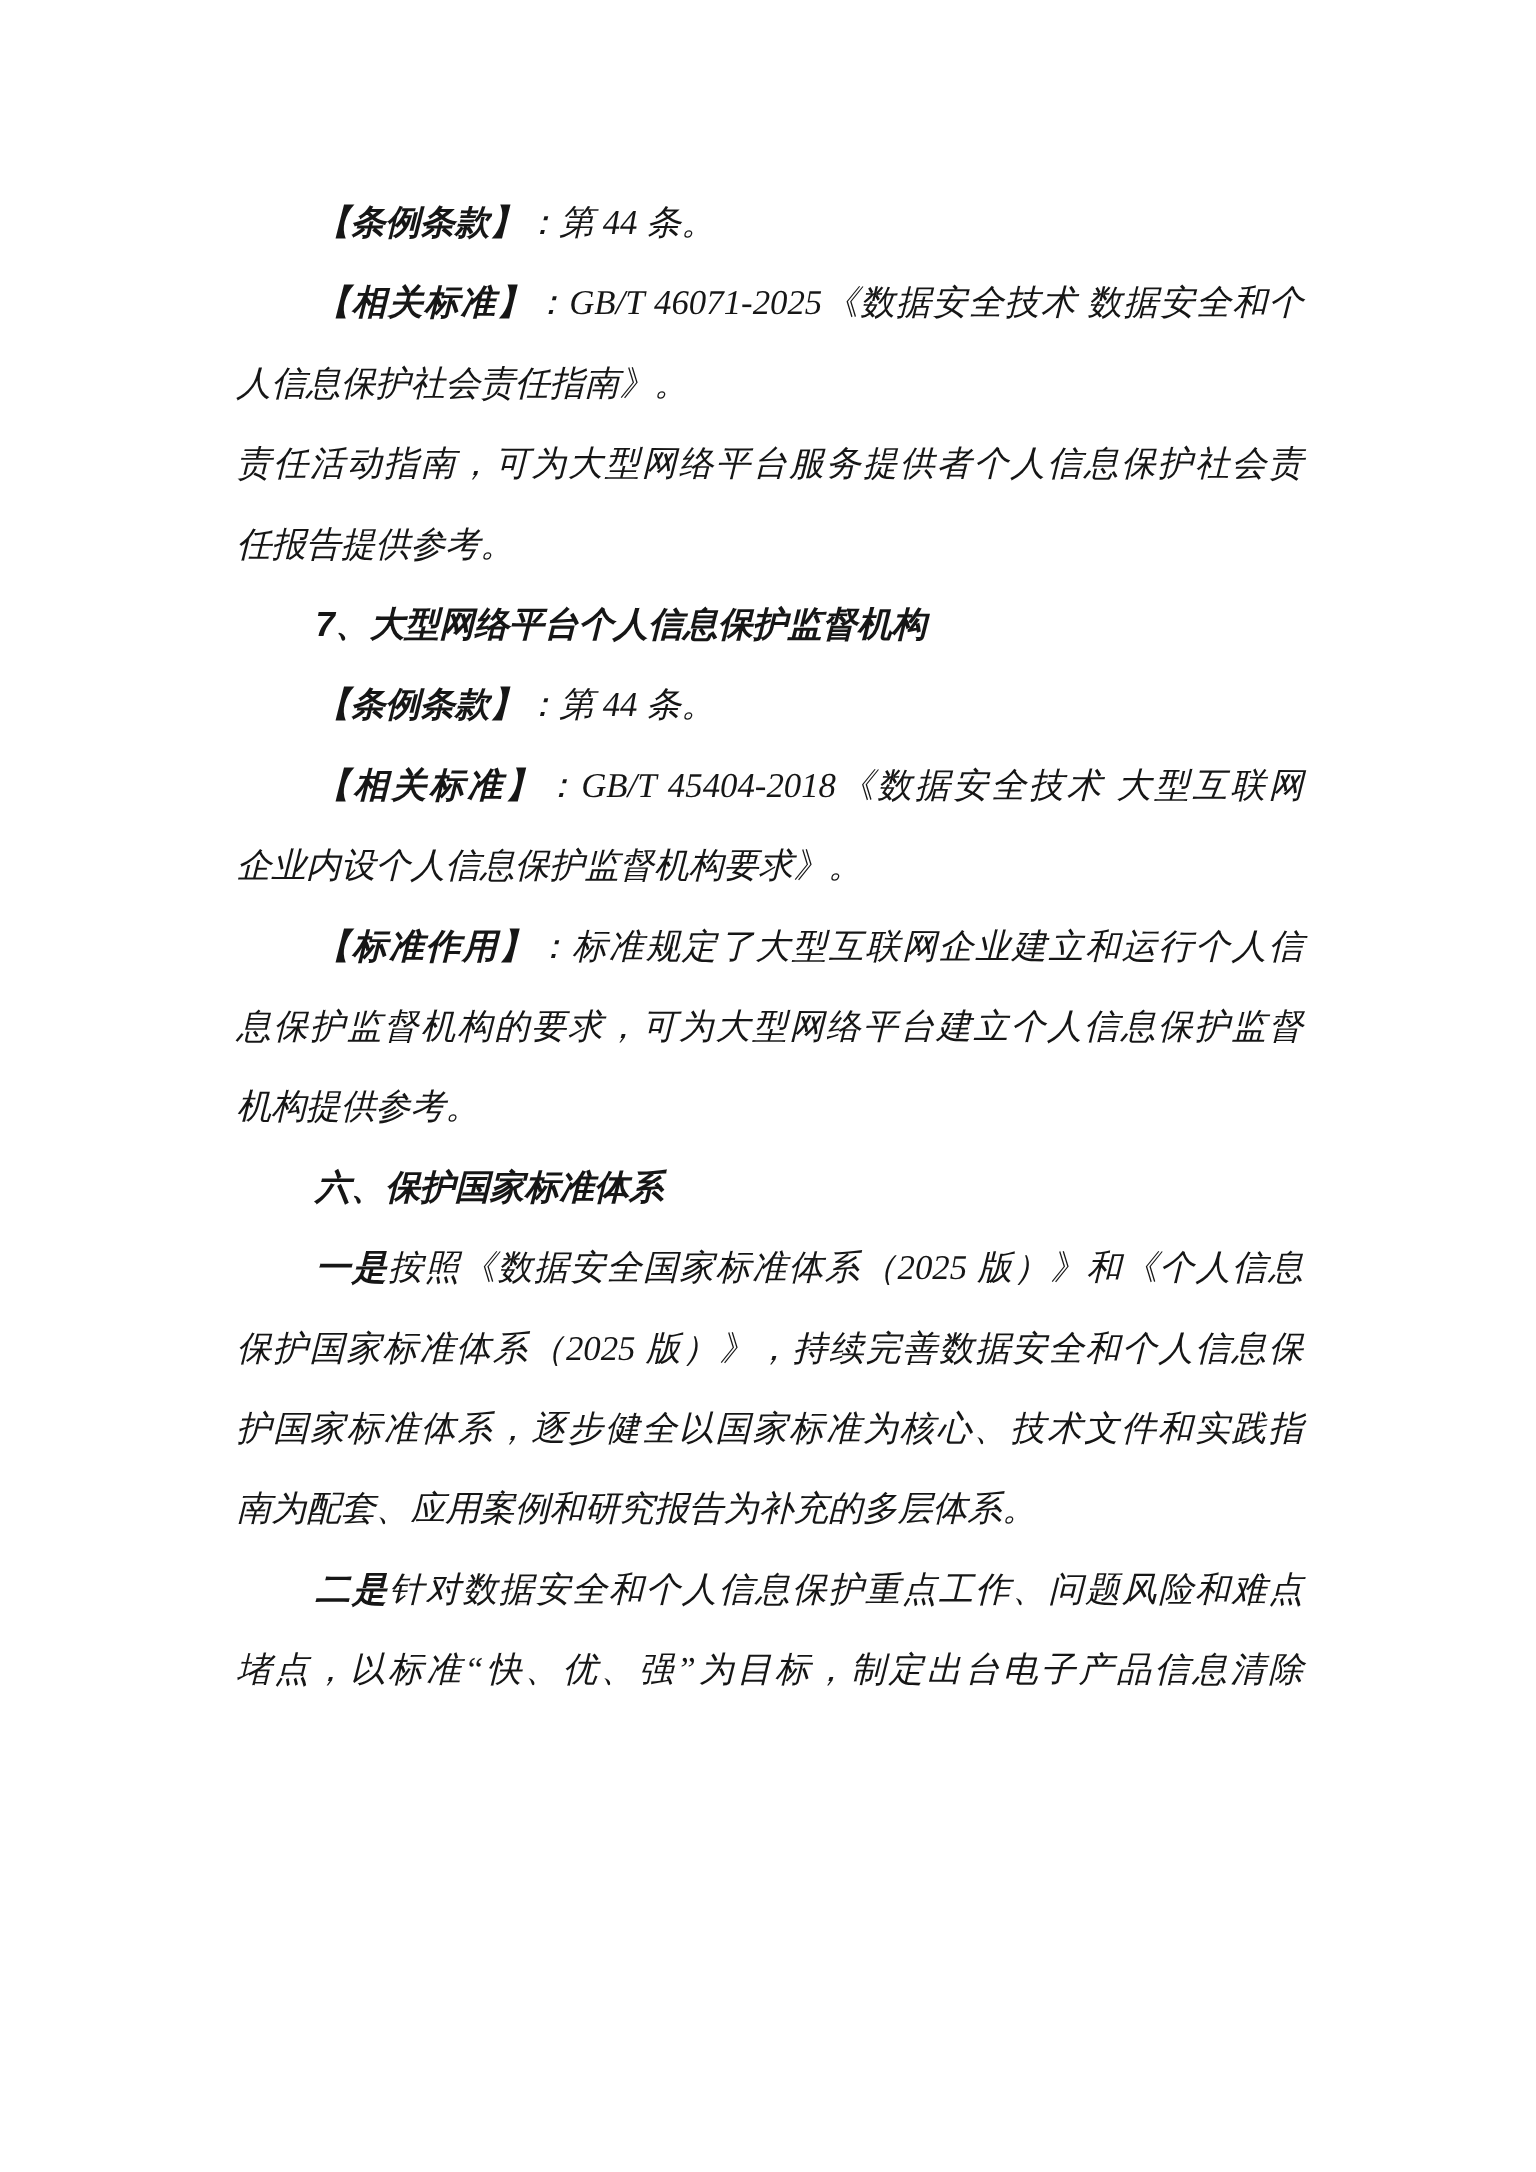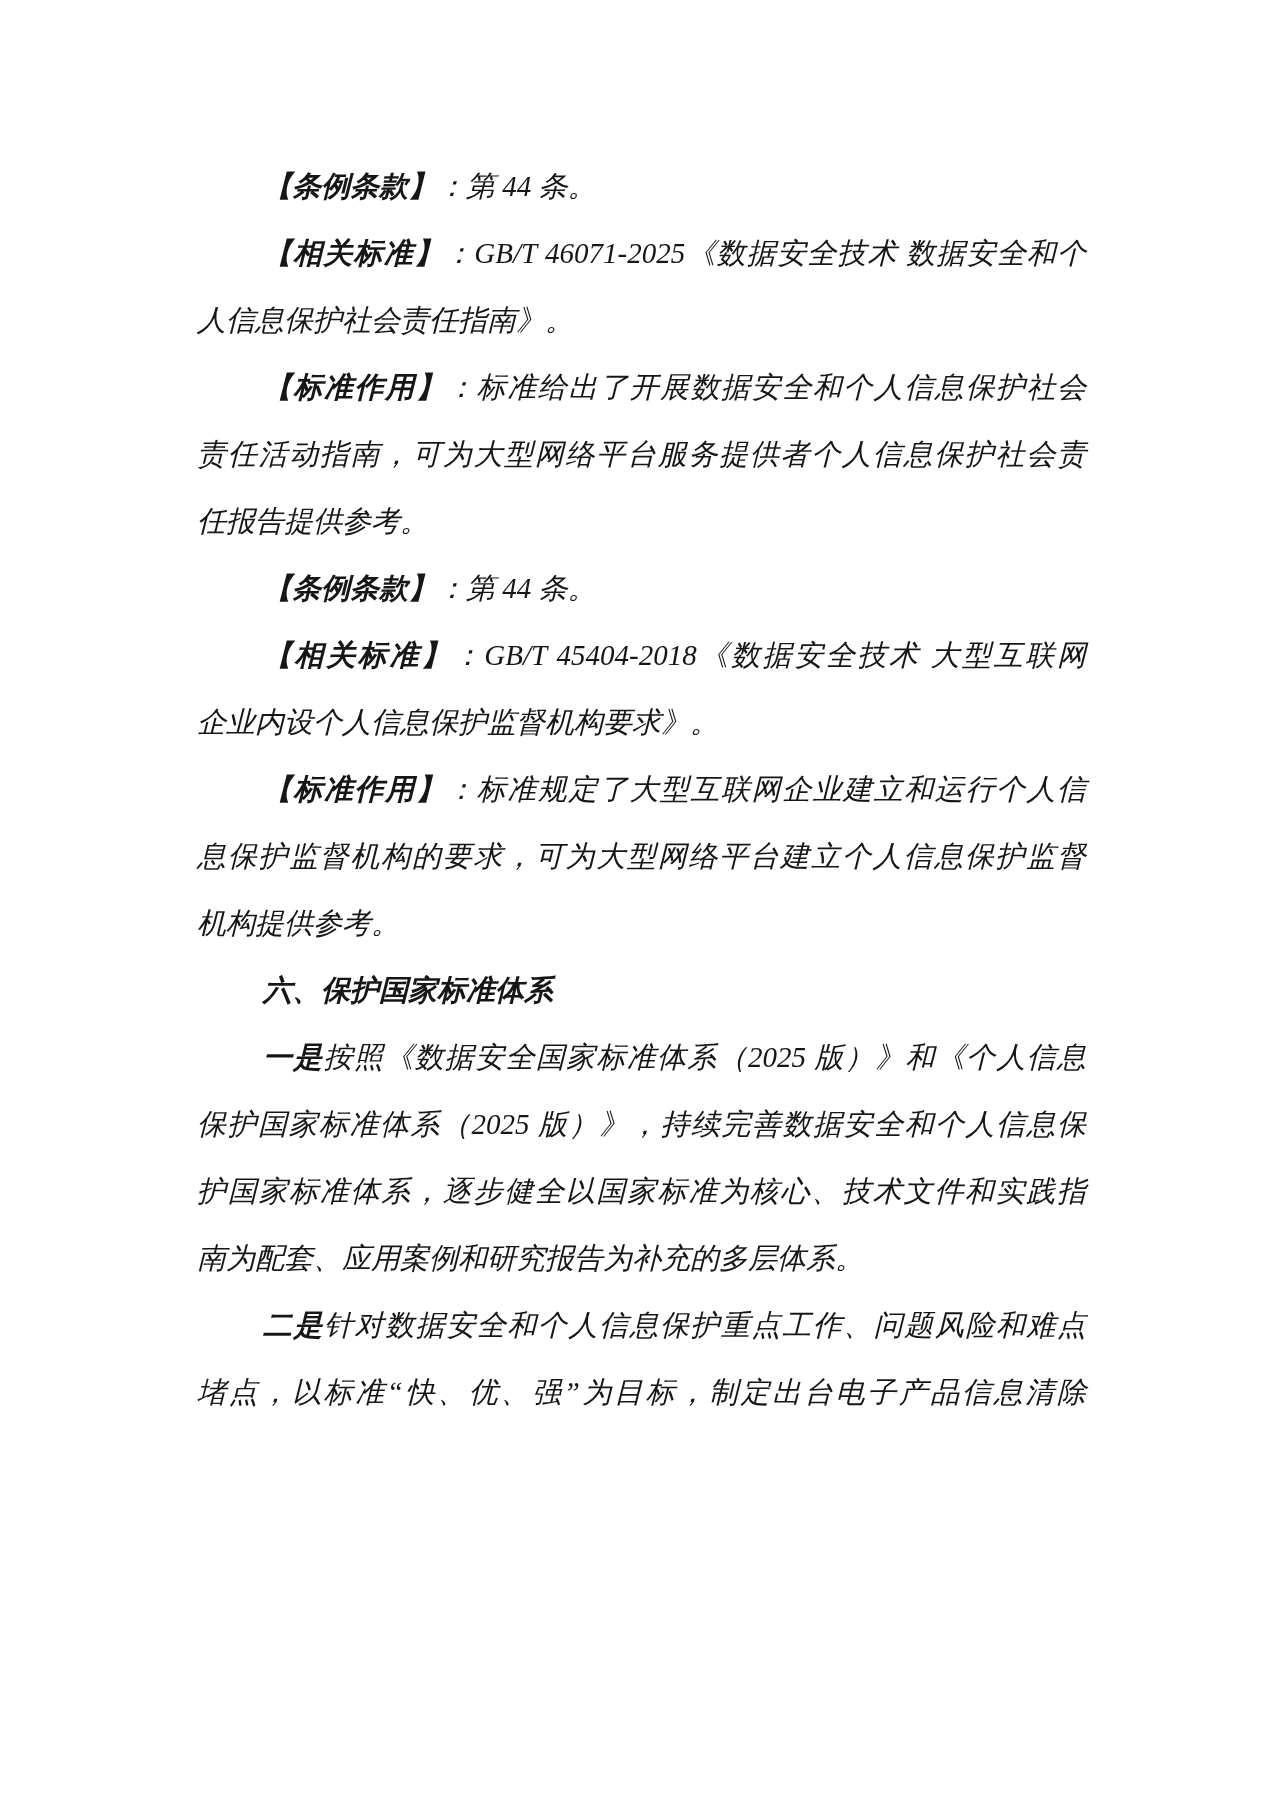--- a/index.html
+++ b/index.html
@@ -47,26 +47,26 @@
 
 <div class="page">
   <div class="content">
 
     <div class="line ind"><span class="b">【条例条款】</span><span>：第 44 条。</span></div>
 
     <div class="line ind fill"><span class="b">【相关标准】</span><span>：GB/T 46071-2025《数据安全技术 数据安全和个</span></div>
 
     <div class="line"><span class="b"></span><span>人信息保护社会责任指南》。</span></div>
 
-    <div class="line ind fill"><span class="b">【标准作用】</span><span>：标准给出了开展数据安全和个人信息保护社会</span></div>
 
     <div class="line fill"><span class="b"></span><span>责任活动指南，可为大型网络平台服务提供者个人信息保护社会责</span></div>
 
     <div class="line"><span class="b"></span><span>任报告提供参考。</span></div>
 
+    <div class="line ind"><span class="b">7、大型网络平台个人信息保护监督机构</span><span></span></div>
 
     <div class="line ind"><span class="b">【条例条款】</span><span>：第 44 条。</span></div>
 
     <div class="line ind fill"><span class="b">【相关标准】</span><span>：GB/T 45404-2018《数据安全技术 大型互联网</span></div>
 
     <div class="line"><span class="b"></span><span>企业内设个人信息保护监督机构要求》。</span></div>
 
     <div class="line ind fill"><span class="b">【标准作用】</span><span>：标准规定了大型互联网企业建立和运行个人信</span></div>
 
     <div class="line fill"><span class="b"></span><span>息保护监督机构的要求，可为大型网络平台建立个人信息保护监督</span></div>

